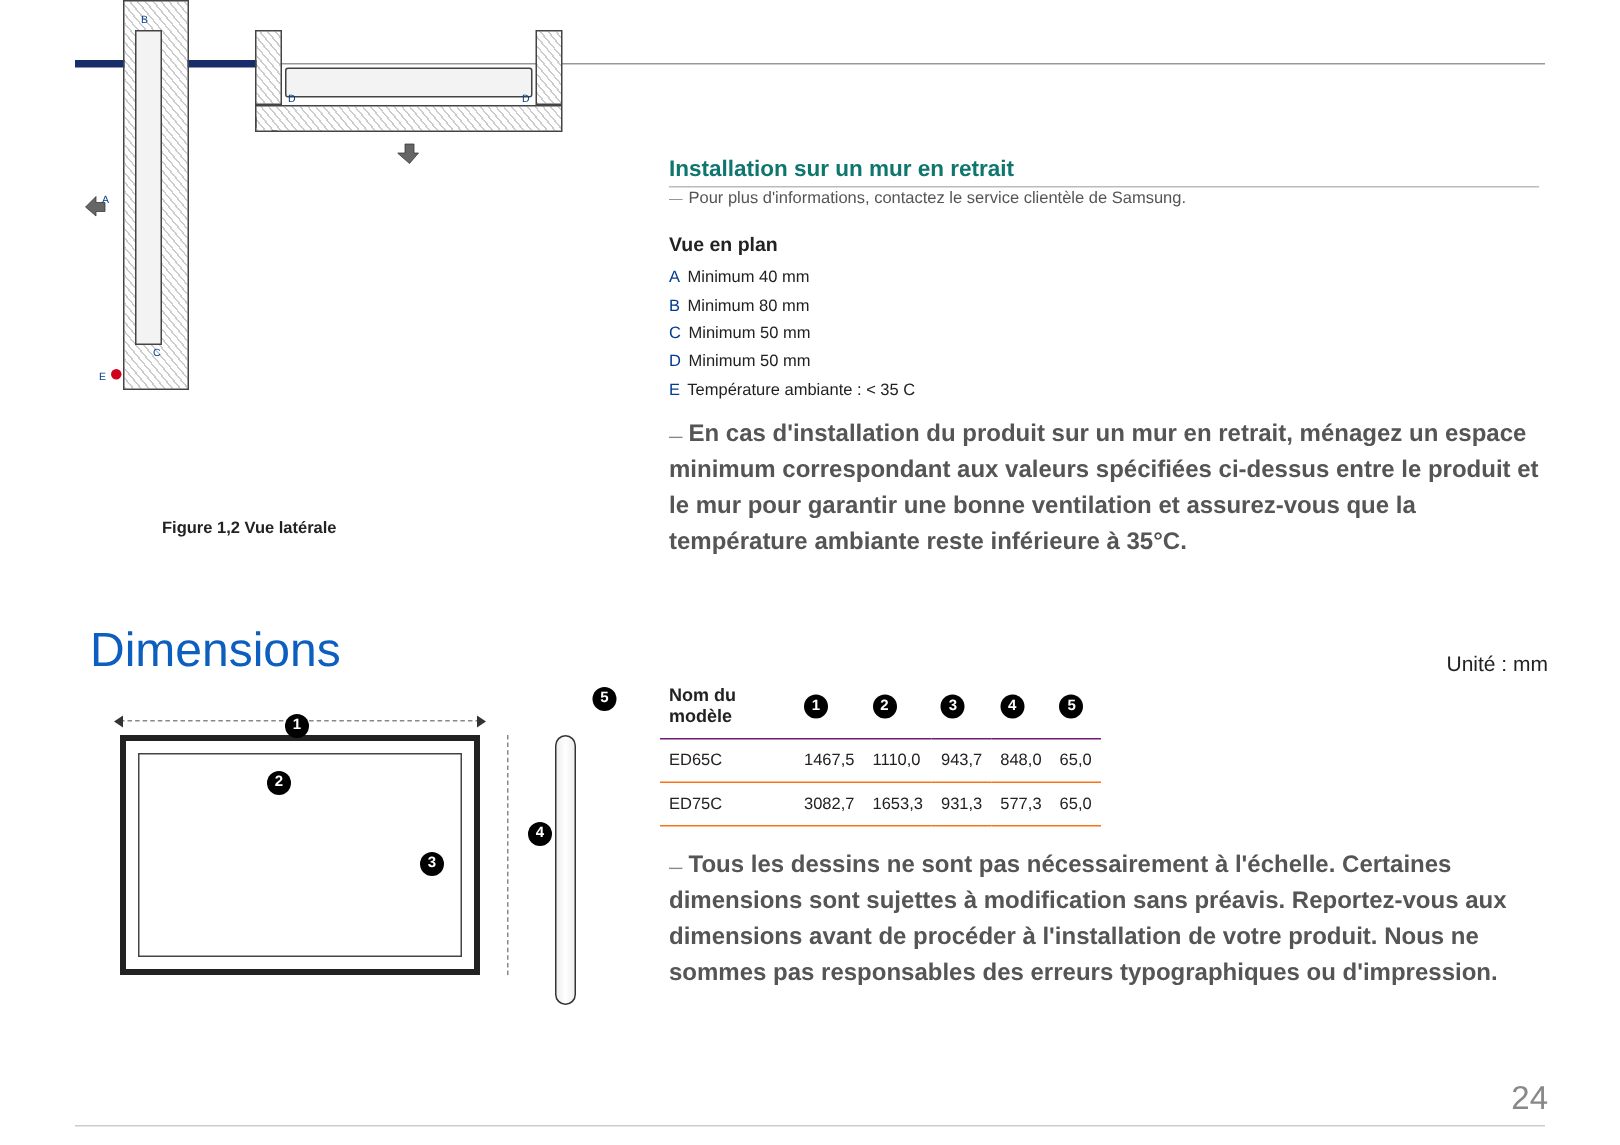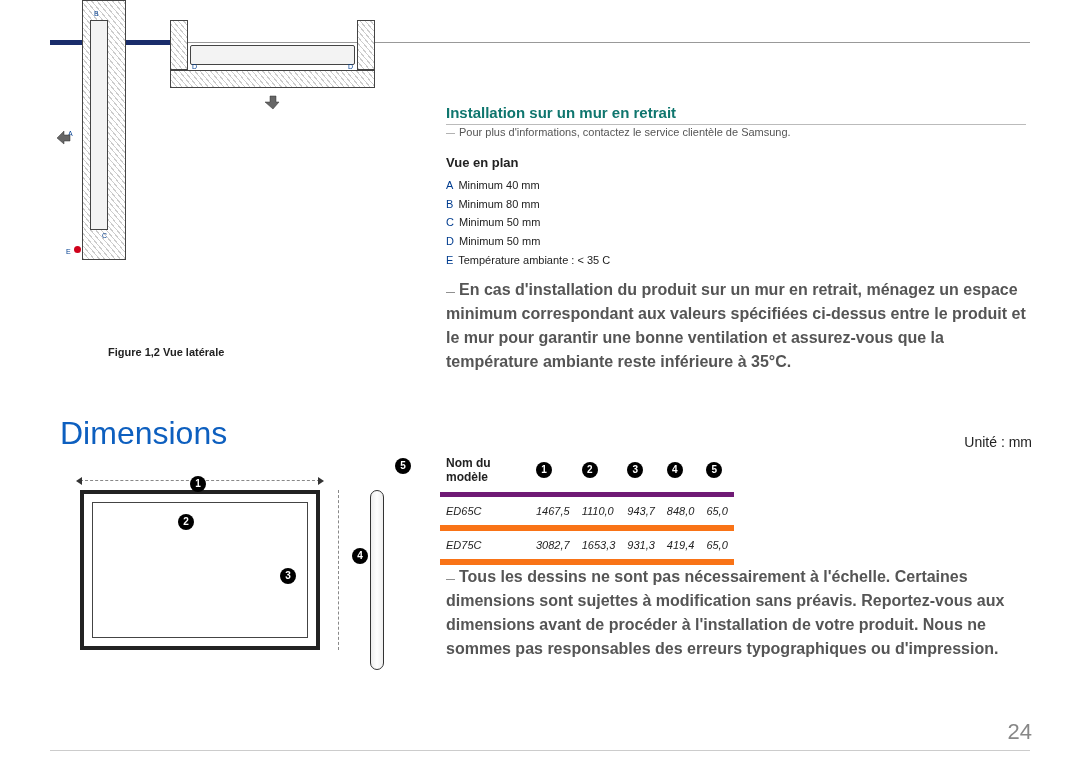--- a/index.html
+++ b/index.html
@@ -158,22 +158,22 @@
   .dim-right-rule { position:absolute; top:20px; left:278px; height:160px; border-left:1px dashed #888; }
 
   .unit-label { position:absolute; top:434px; right:48px; font-size:14px; color:#222; }
   .dim-table {
     position:absolute; top:448px; left:440px; right:48px;
     border-collapse:collapse; font-size:11px; color:#222;
   }
   .dim-table th, .dim-table td {
     text-align:left; padding:8px 6px;
   }
-  .dim-table thead th { border-bottom:5px solid #701a75; font-weight:bold; font-size:12px; }
-  .dim-table tbody td { border-bottom:6px solid #f97316;font-style:italic; }
+  .dim-table thead th { border-bottom:1px solid #701a75; font-weight:bold; font-size:12px; }
+  .dim-table tbody td { border-bottom:1px solid #f97316; }
   .circ {
     display:inline-block; width:16px; height:16px; border-radius:50%; background:#000; color:#fff;
     font-size:10px; text-align:center; line-height:16px; font-weight:bold;
   }
   .note2 { top:565px; left:446px; right:48px; }
   .page-num {
     position:absolute; bottom:18px; right:48px; font-size:22px; color:#888;
   }
   .bottom-rule {
     position:absolute; bottom:12px; left:50px; right:50px; height:1px; background:#ccc;
@@ -268,21 +268,21 @@
       <td>1110,0</td>
       <td>943,7</td>
       <td>848,0</td>
       <td>65,0</td>
     </tr>
     <tr>
       <td>ED75C</td>
       <td>3082,7</td>
       <td>1653,3</td>
       <td>931,3</td>
-      <td>419,4</td>
+      <td>577,3</td>
       <td>65,0</td>
     </tr>
   </tbody>
 </table>
 
 <div class="note note2">Tous les dessins ne sont pas nécessairement à l'échelle. Certaines dimensions sont sujettes à modification sans préavis. Reportez-vous aux dimensions avant de procéder à l'installation de votre produit. Nous ne sommes pas responsables des erreurs typographiques ou d'impression.</div>
 
 <div class="bottom-rule"></div>
 <div class="page-num">24</div>
 

